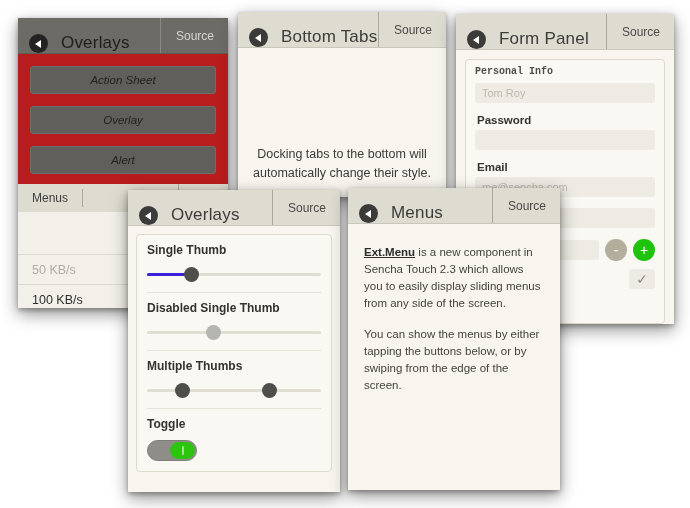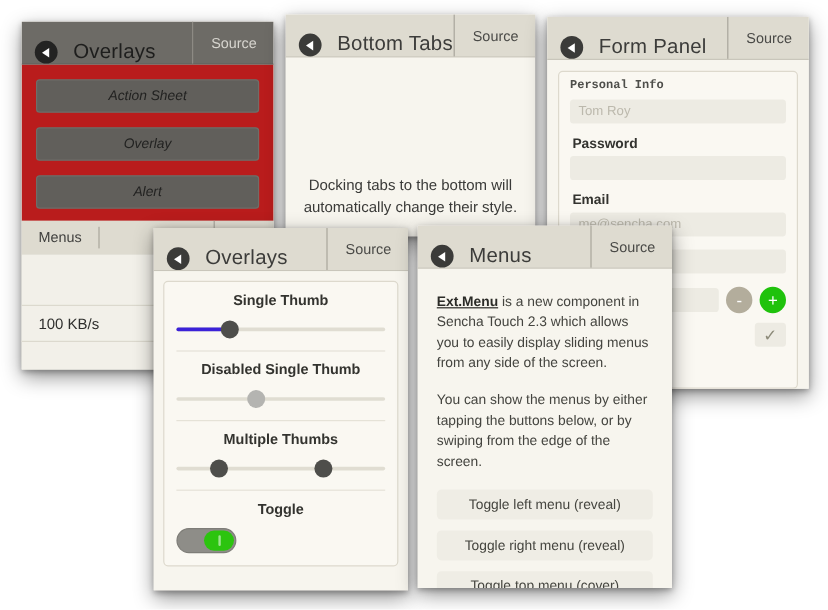--- a/index.html
+++ b/index.html
@@ -290,21 +290,20 @@
     border-radius: 4px;
     background: #faf8f2;
     padding: 8px 10px 10px 10px;
     box-sizing: border-box;
   }
   .sl-label {
     font-size: 12px;
     color: #33332f;
     font-weight: bold;
     margin-bottom: 9px;
-    text-align: center;
   }
   .sl-track {
     position: relative;
     height: 18px;
     margin-bottom: 8px;
     border-bottom: 1px solid #e5e2d7;
     padding-bottom: 8px;
   }
   .sl-bar {
     position: absolute;
@@ -403,20 +402,21 @@
         <div class="dim-btn">Alert</div>
       </div>
 
       <div class="sheet-toolbar">
         <span class="tb-cancel">Menus</span>
         <span class="tb-done">Done</span>
       </div>
 
       <div class="speed-list">
         <div class="speed-spacer"></div>
+        <div class="speed-item muted">50 KB/s</div>
         <div class="speed-item">100 KB/s</div>
 
       </div>
 
     </div>
   </div>
 
   <div class="panel" id="bottomtabs">
     <div class="titlebar">
       <span class="back-icon"></span>
@@ -510,23 +510,17 @@
   <div class="panel" id="menus">
     <div class="titlebar">
       <span class="back-icon"></span>
       <span class="panel-title">Menus</span>
       <span class="source-btn">Source</span>
     </div>
     <div class="panel-body">
       <div class="mn-inner">
         <p class="mn-para"><b>Ext.Menu</b><span> is a new component in Sencha Touch 2.3 which allows you to easily display sliding menus from any side of the screen.</span></p>
         <p class="mn-para">You can show the menus by either tapping the buttons below, or by swiping from the edge of the screen.</p>
-        <div class="mn-btns">
-          <div class="mn-btn">Toggle left menu (reveal)</div>
-          <div class="mn-btn">Toggle right menu (reveal)</div>
-          <div class="mn-btn">Toggle top menu (cover)</div>
-
-        </div>
       </div>
     </div>
   </div>
 
 </div>
 
 </body></html>

